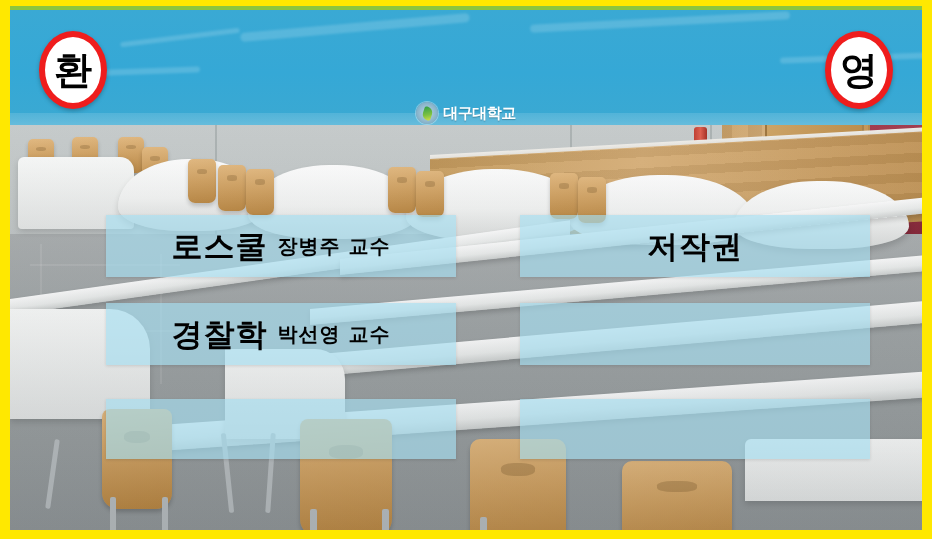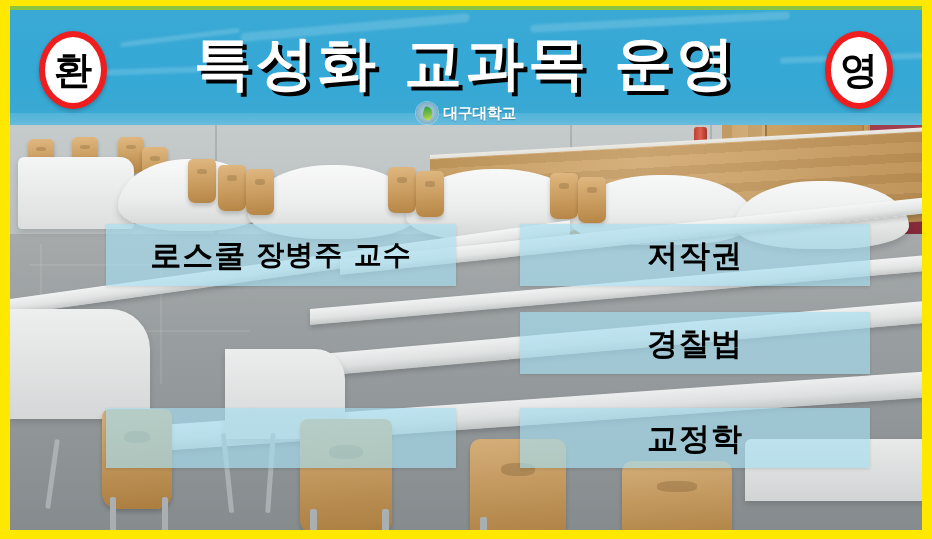--- a/index.html
+++ b/index.html
@@ -199,25 +199,24 @@
     font-size:15px;font-weight:bold;color:#ffffff;letter-spacing:-.5px;
     text-shadow:0 1px 1px rgba(0,0,0,.25);
   }
 
   
   .label-box{
     position:absolute;
     background:rgba(166,222,240,.66);
     display:flex;align-items:center;justify-content:center;
     box-shadow:0 1px 3px rgba(0,0,0,.12);
-    margin-top:9px;
   }
   .label-box .txt{white-space:nowrap;color:#000;line-height:1;}
   .subject{font-size:31px;font-weight:bold;letter-spacing:1px;}
-  .prof{font-size:28px;font-weight:bold;letter-spacing:1px;margin-left:10px;text-align:right;}
+  .prof{font-size:20px;font-weight:bold;letter-spacing:1px;margin-left:10px;text-align:right;}
 
   .col-l{left:96px;width:350px;}
   .col-r{left:510px;width:350px;}
   .row1{top:206px;height:62px;}
   .row2{top:294px;height:62px;}
   .row3{top:390px;height:60px;}
 </style>
 </head>
 <body>
 
@@ -302,21 +301,20 @@
 
     <div class="header-band">
       <div class="hb-light hb-l1"></div>
       <div class="hb-light hb-l2"></div>
       <div class="hb-light hb-l3"></div>
       <div class="hb-light hb-l4"></div>
       <div class="hb-light hb-l5"></div>
       <div class="hb-shade"></div>
     </div>
 
-    <div class="title">특성화 교과목 운영</div>
 
     <div class="badge badge-left">
       <span>환</span>
     </div>
     <div class="badge badge-right">
       <span>영</span>
     </div>
 
     <div class="univ">
       <span class="univ-mark">
@@ -327,28 +325,30 @@
 
     <div class="label-box col-l row1">
       <span class="txt subject">로스쿨</span>
       <span class="txt prof">장병주 교수</span>
     </div>
 
     <div class="label-box col-r row1">
       <span class="txt subject">저작권</span>
     </div>
 
+    <div class="label-box col-l row2">
+      <span class="txt subject">경찰학</span>
+      <span class="txt prof">박선영 교수</span>
+    </div>
 
     <div class="label-box col-r row2">
-      <span class="txt subject">경찰법</span>
     </div>
 
     <div class="label-box col-l row3">
     </div>
 
     <div class="label-box col-r row3">
-      <span class="txt subject">교정학</span>
     </div>
 
   </div>
 
   <div class="frame-green"></div>
 </div>
 
 </body></html>

